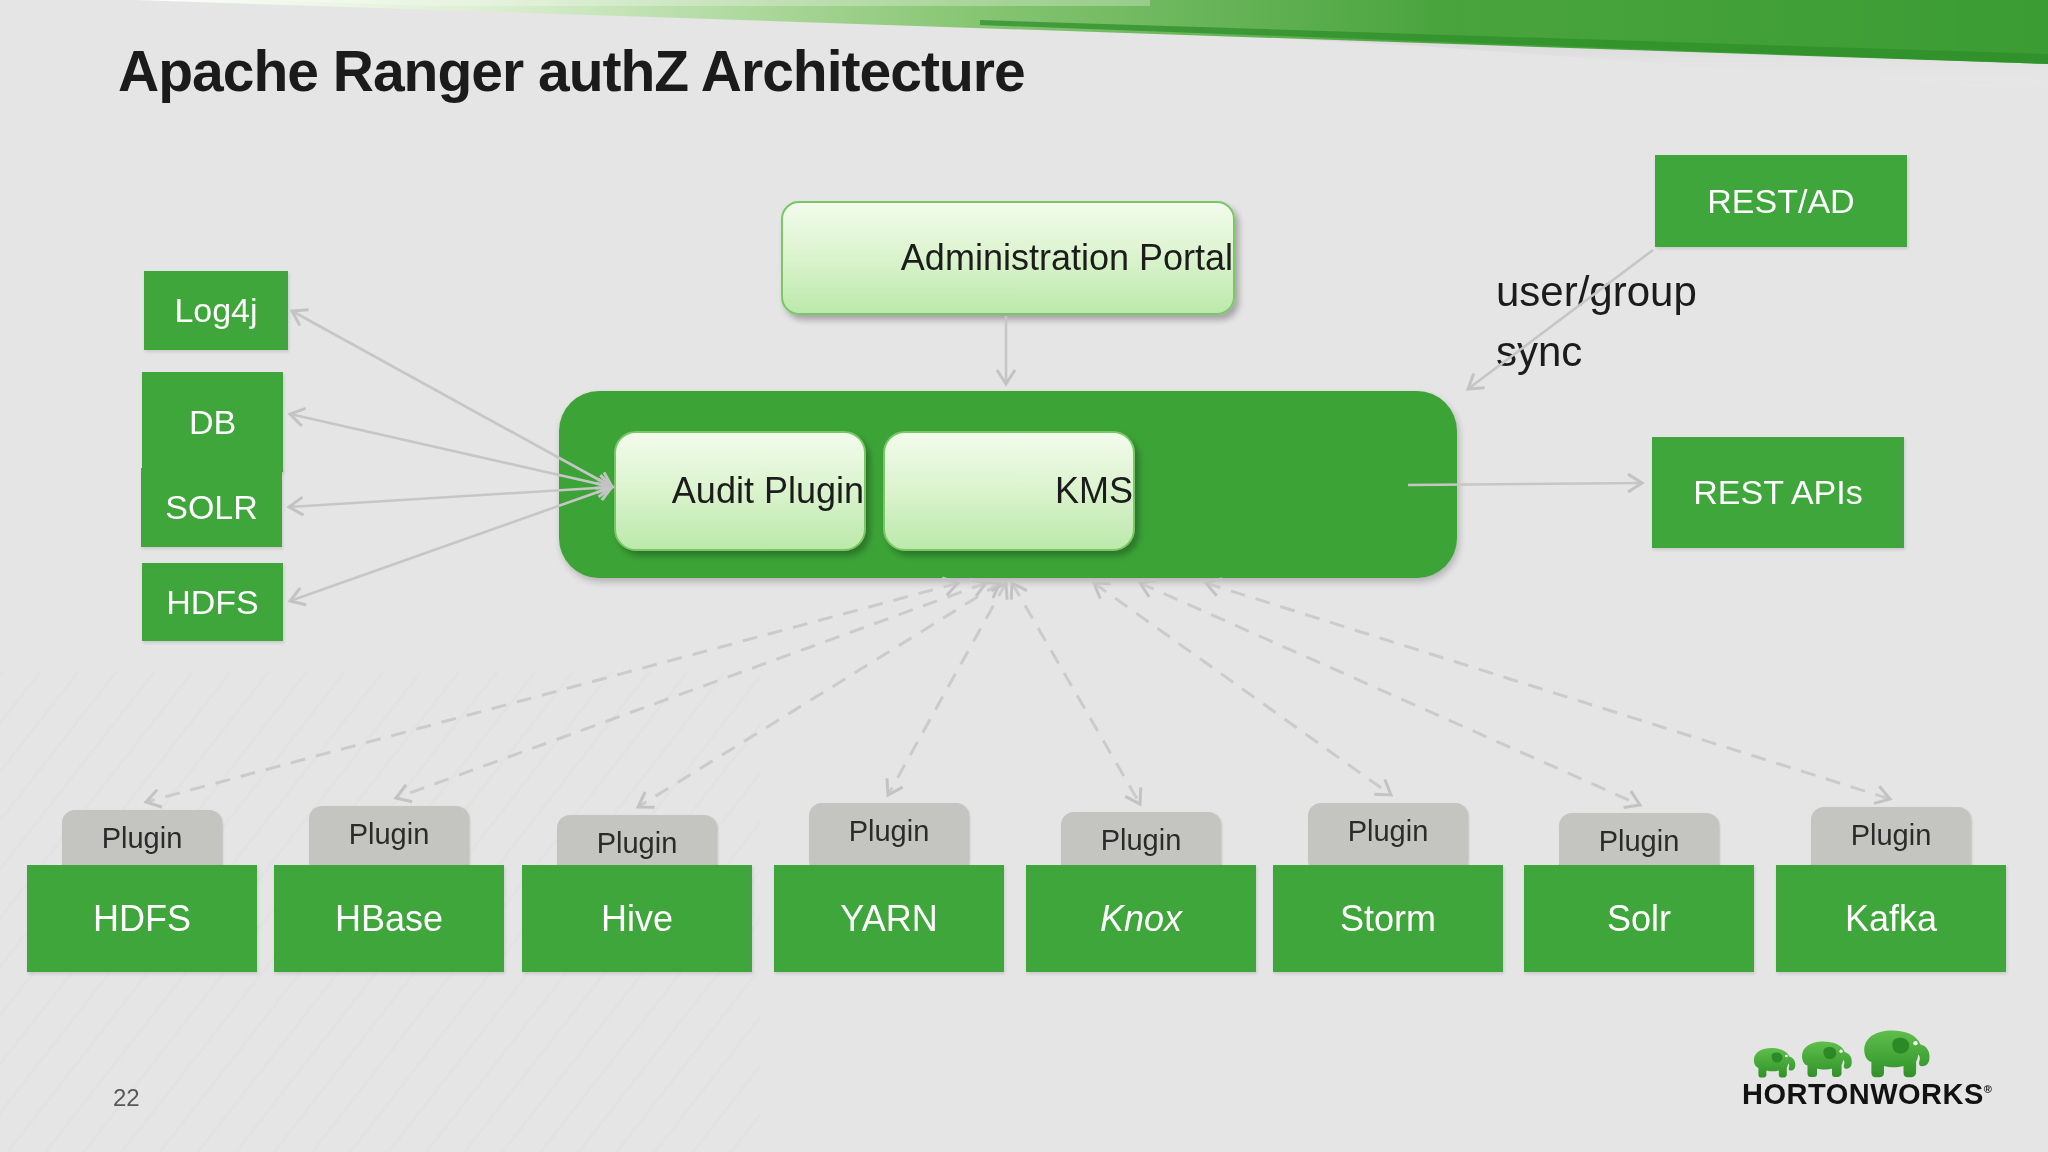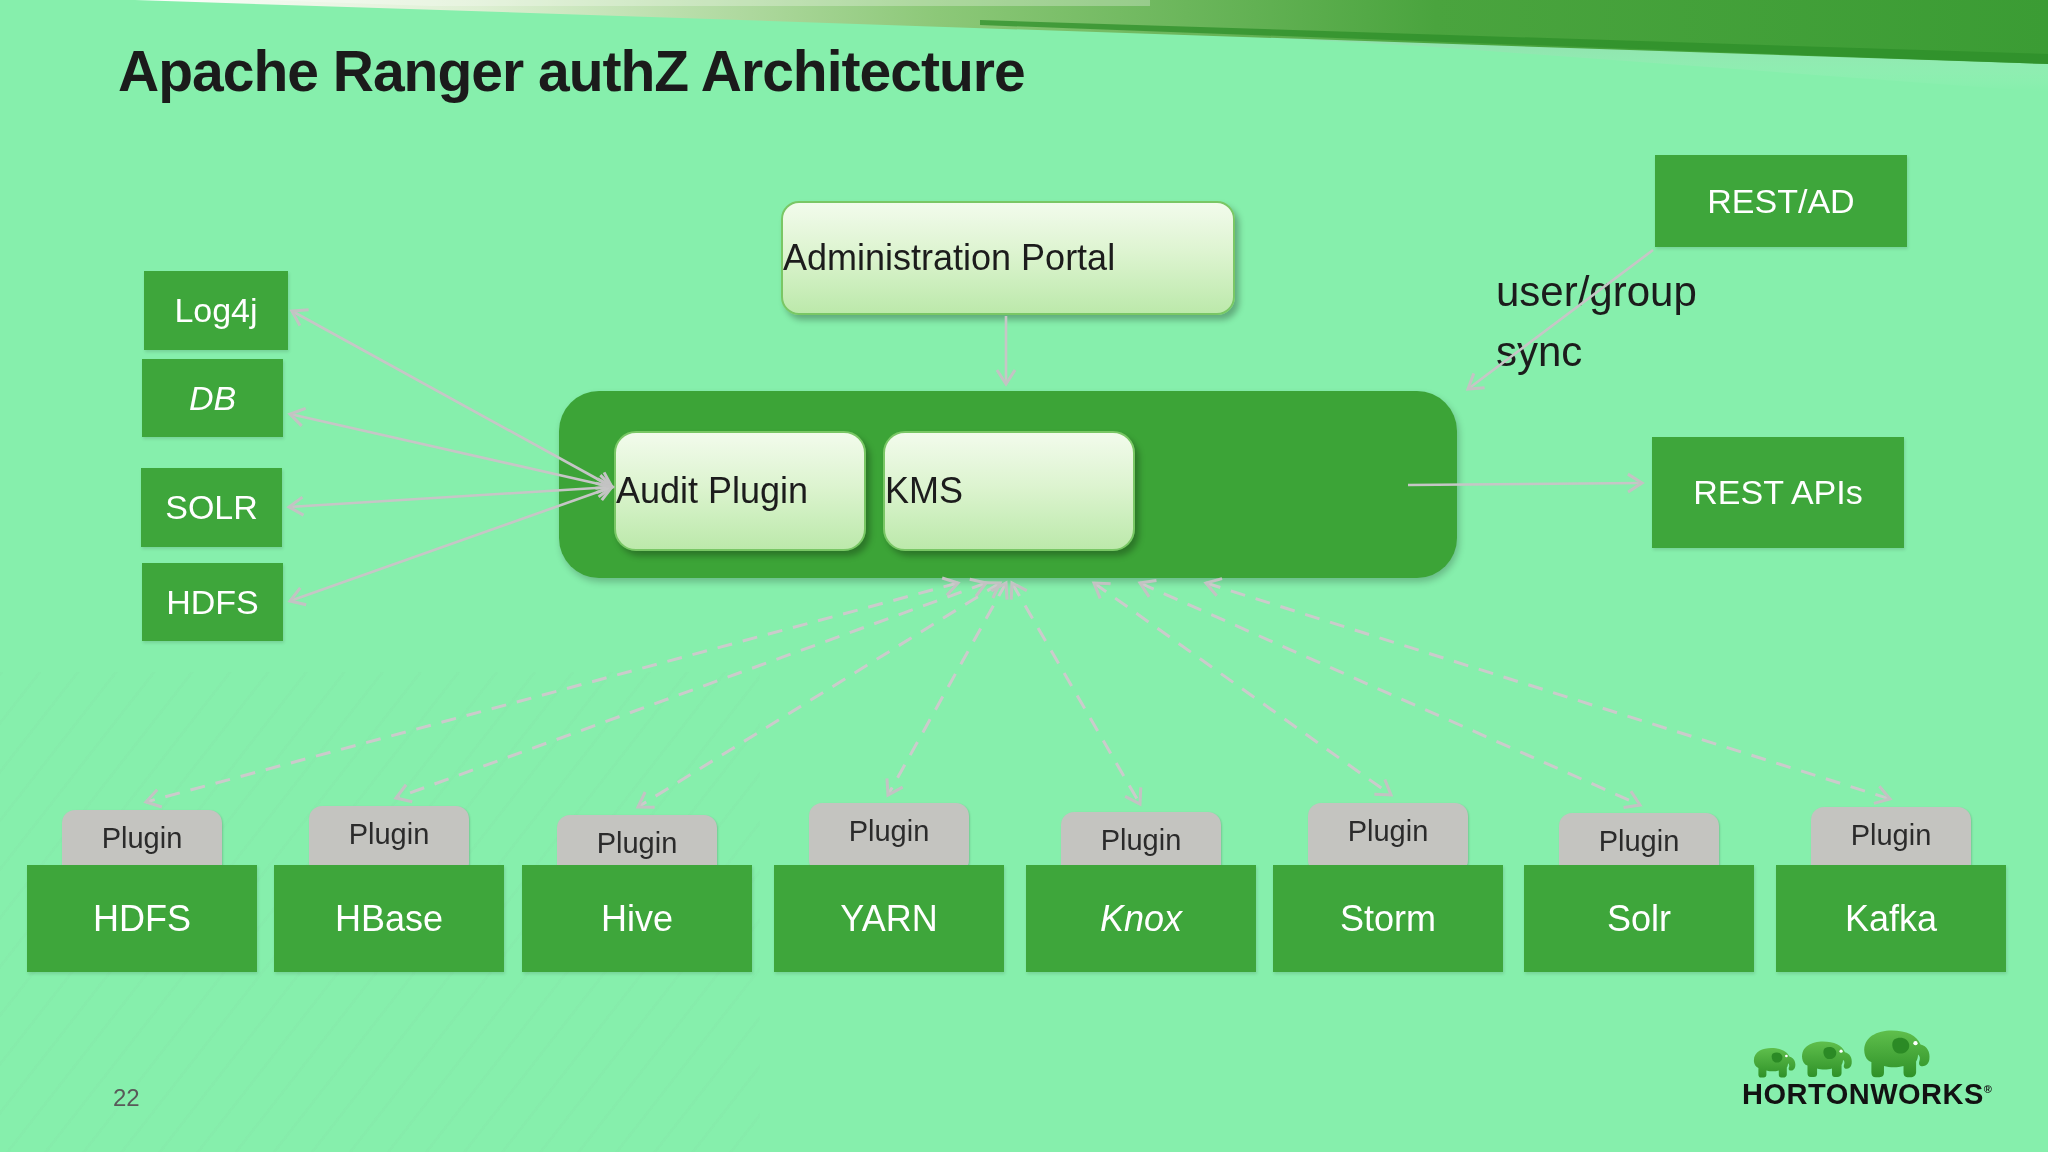--- a/index.html
+++ b/index.html
@@ -1,18 +1,18 @@
 <!DOCTYPE html>
 <html><head>
 <meta charset="utf-8">
 <style>
   html,body{margin:0;padding:0;background:#ffffff;}
   #slide{
     position:relative;width:2048px;height:1152px;overflow:hidden;
-    background:#86efac;
+    background:#e5e5e5;
     font-family:"Liberation Sans","DejaVu Sans",sans-serif;
   }
   
   .texture{
     position:absolute;left:0;bottom:0;width:760px;height:480px;
     background:repeating-linear-gradient(128deg, rgba(120,120,120,0.045) 0 3px, rgba(255,255,255,0) 3px 30px);
     opacity:.55;pointer-events:none;
   }
   .banner{position:absolute;left:0;top:0;width:2048px;height:100px;}
   .title{
@@ -30,21 +30,21 @@
     position:absolute;left:559px;top:391px;width:898px;height:187px;
     background:#3CA437;border-radius:40px;box-shadow:2px 4px 7px rgba(0,0,0,0.22);
     z-index:2;
   }
   
   .lightbox{
     position:absolute;
     background:linear-gradient(180deg,#f2fbec 0%,#ddf4d0 45%,#bce9ab 100%);
     border:2px solid #79c765;border-radius:22px;
     box-shadow:4px 5px 6px rgba(0,0,0,0.28);
-    display:flex;align-items:center;justify-content:flex-start;
+    display:flex;align-items:center;justify-content:flex-end;
     font-size:36px;color:#1c1c1c;z-index:3;
   }
   .portal{
     left:781px;top:201px;width:450px;height:110px;border-radius:18px;
     font-size:36px;
   }
   .sync-note{
     position:absolute;left:1496px;top:262px;width:220px;
     font-size:42px;line-height:1.42;color:#1c1c1c;z-index:3;
   }
@@ -136,21 +136,21 @@
   <div class="lightbox" style="left:614px;top:431px;width:248px;height:116px;">
     <span>Audit Plugin</span>
   </div>
   <div class="lightbox" style="left:883px;top:431px;width:248px;height:116px;">
     <span>KMS</span>
   </div>
 
   <div class="gbox" style="left:144px;top:271px;width:144px;height:79px;z-index:3;">
     <span>Log4j</span>
   </div>
-  <div class="gbox" style="left:142px;top:359px;width:141px;height:78px;z-index:3;font-style:italic;">
+  <div class="gbox" style="left:142px;top:372px;width:141px;height:100px;z-index:3;">
     <span>DB</span>
   </div>
   <div class="gbox" style="left:141px;top:468px;width:141px;height:79px;z-index:3;">
     <span>SOLR</span>
   </div>
   <div class="gbox" style="left:142px;top:563px;width:141px;height:78px;z-index:3;">
     <span>HDFS</span>
   </div>
 
   <div class="gbox" style="left:1655px;top:155px;width:252px;height:92px;font-size:34px;z-index:3;">

